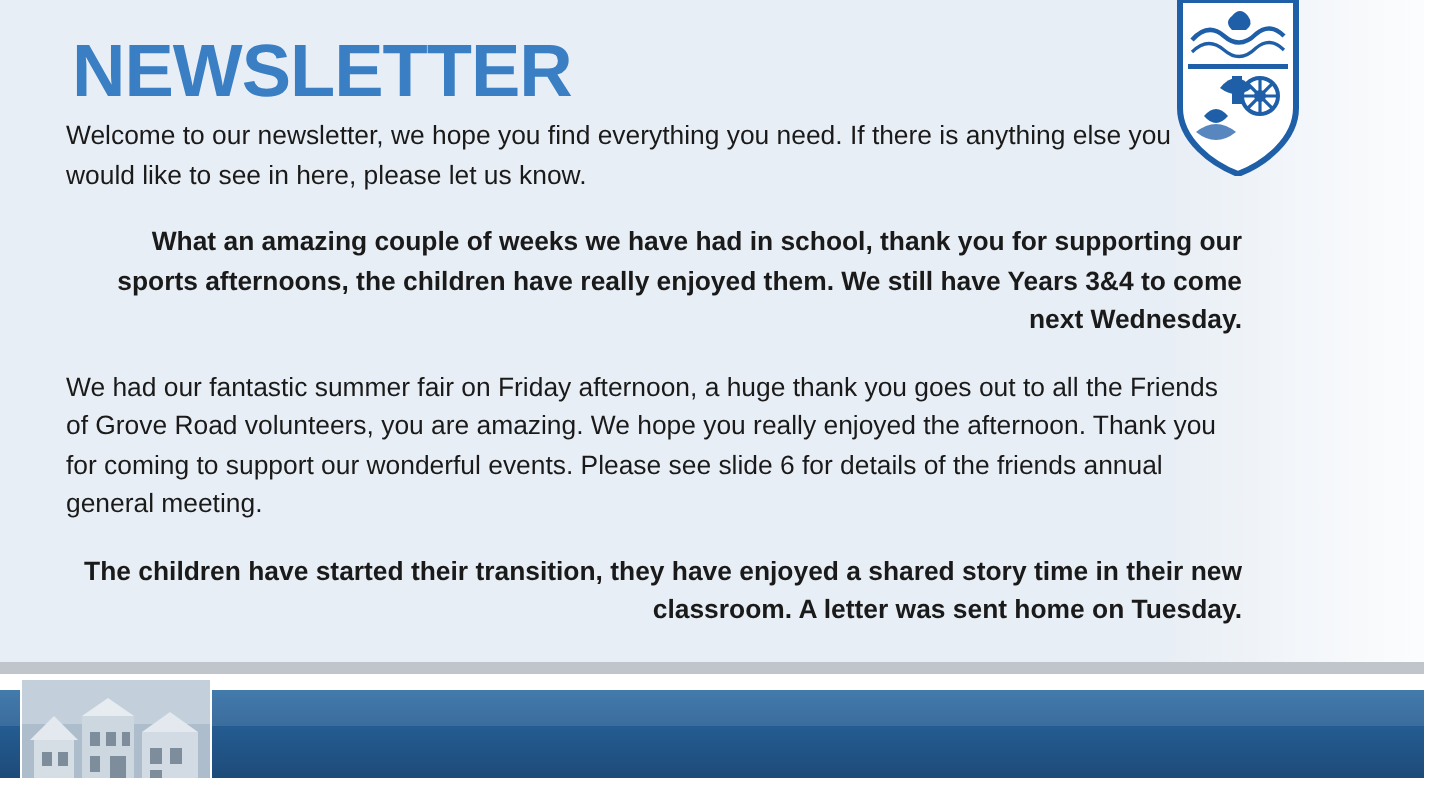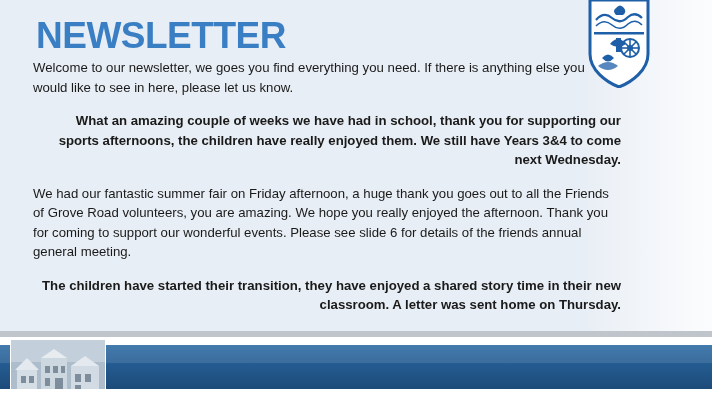--- a/index.html
+++ b/index.html
@@ -156,24 +156,24 @@
 
 <div class="slide">
 
   <div class="content-panel">
     <div class="panel-wash"></div>
   </div>
 
   <div class="title">NEWSLETTER</div>
 
   <div class="body-text">
-    <p>Welcome to our newsletter, we goes you find everything you need. If there is anything else you would like to see in here, please let us know.</p>
+    <p>Welcome to our newsletter, we hope you find everything you need. If there is anything else you would like to see in here, please let us know.</p>
     <p class="bold">What an amazing couple of weeks we have had in school, thank you for supporting our sports afternoons, the children have really enjoyed them. We still have Years 3&amp;4 to come next Wednesday.</p>
     <p>We had our fantastic summer fair on Friday afternoon, a huge thank you goes out to all the Friends of Grove Road volunteers, you are amazing. We hope you really enjoyed the afternoon. Thank you for coming to support our wonderful events. Please see slide 6 for details of the friends annual general meeting.</p>
-    <p class="bold">The children have started their transition, they have enjoyed a shared story time in their new classroom. A letter was sent home on Thursday.</p>
+    <p class="bold">The children have started their transition, they have enjoyed a shared story time in their new classroom. A letter was sent home on Tuesday.</p>
     <p>Thank you for all your support.</p>
   </div>
 
   <div class="crest">
     <svg width="66" height="88" viewBox="0 0 66 88" xmlns="http://www.w3.org/2000/svg">
       <path d="M4 0 H62 V54 C62 70 46 82 33 87 C20 82 4 70 4 54 Z" fill="#ffffff" stroke="#1f5fa8" stroke-width="3"></path>
       <path d="M8 6 H58 V30 H8 Z" fill="#ffffff"></path>
       <path d="M10 20 q8 -9 16 -2 q8 7 16 -1 q7 -6 14 1" fill="none" stroke="#1f5fa8" stroke-width="2.2"></path>
       <path d="M10 26 q8 -8 16 -1 q8 7 16 -1 q7 -6 14 1" fill="none" stroke="#1f5fa8" stroke-width="1.6"></path>
       <path d="M30 8 q4 -5 8 0 q3 4 -1 7 l-7 0 q-4 -4 0 -7 Z" fill="#1f5fa8"></path>

